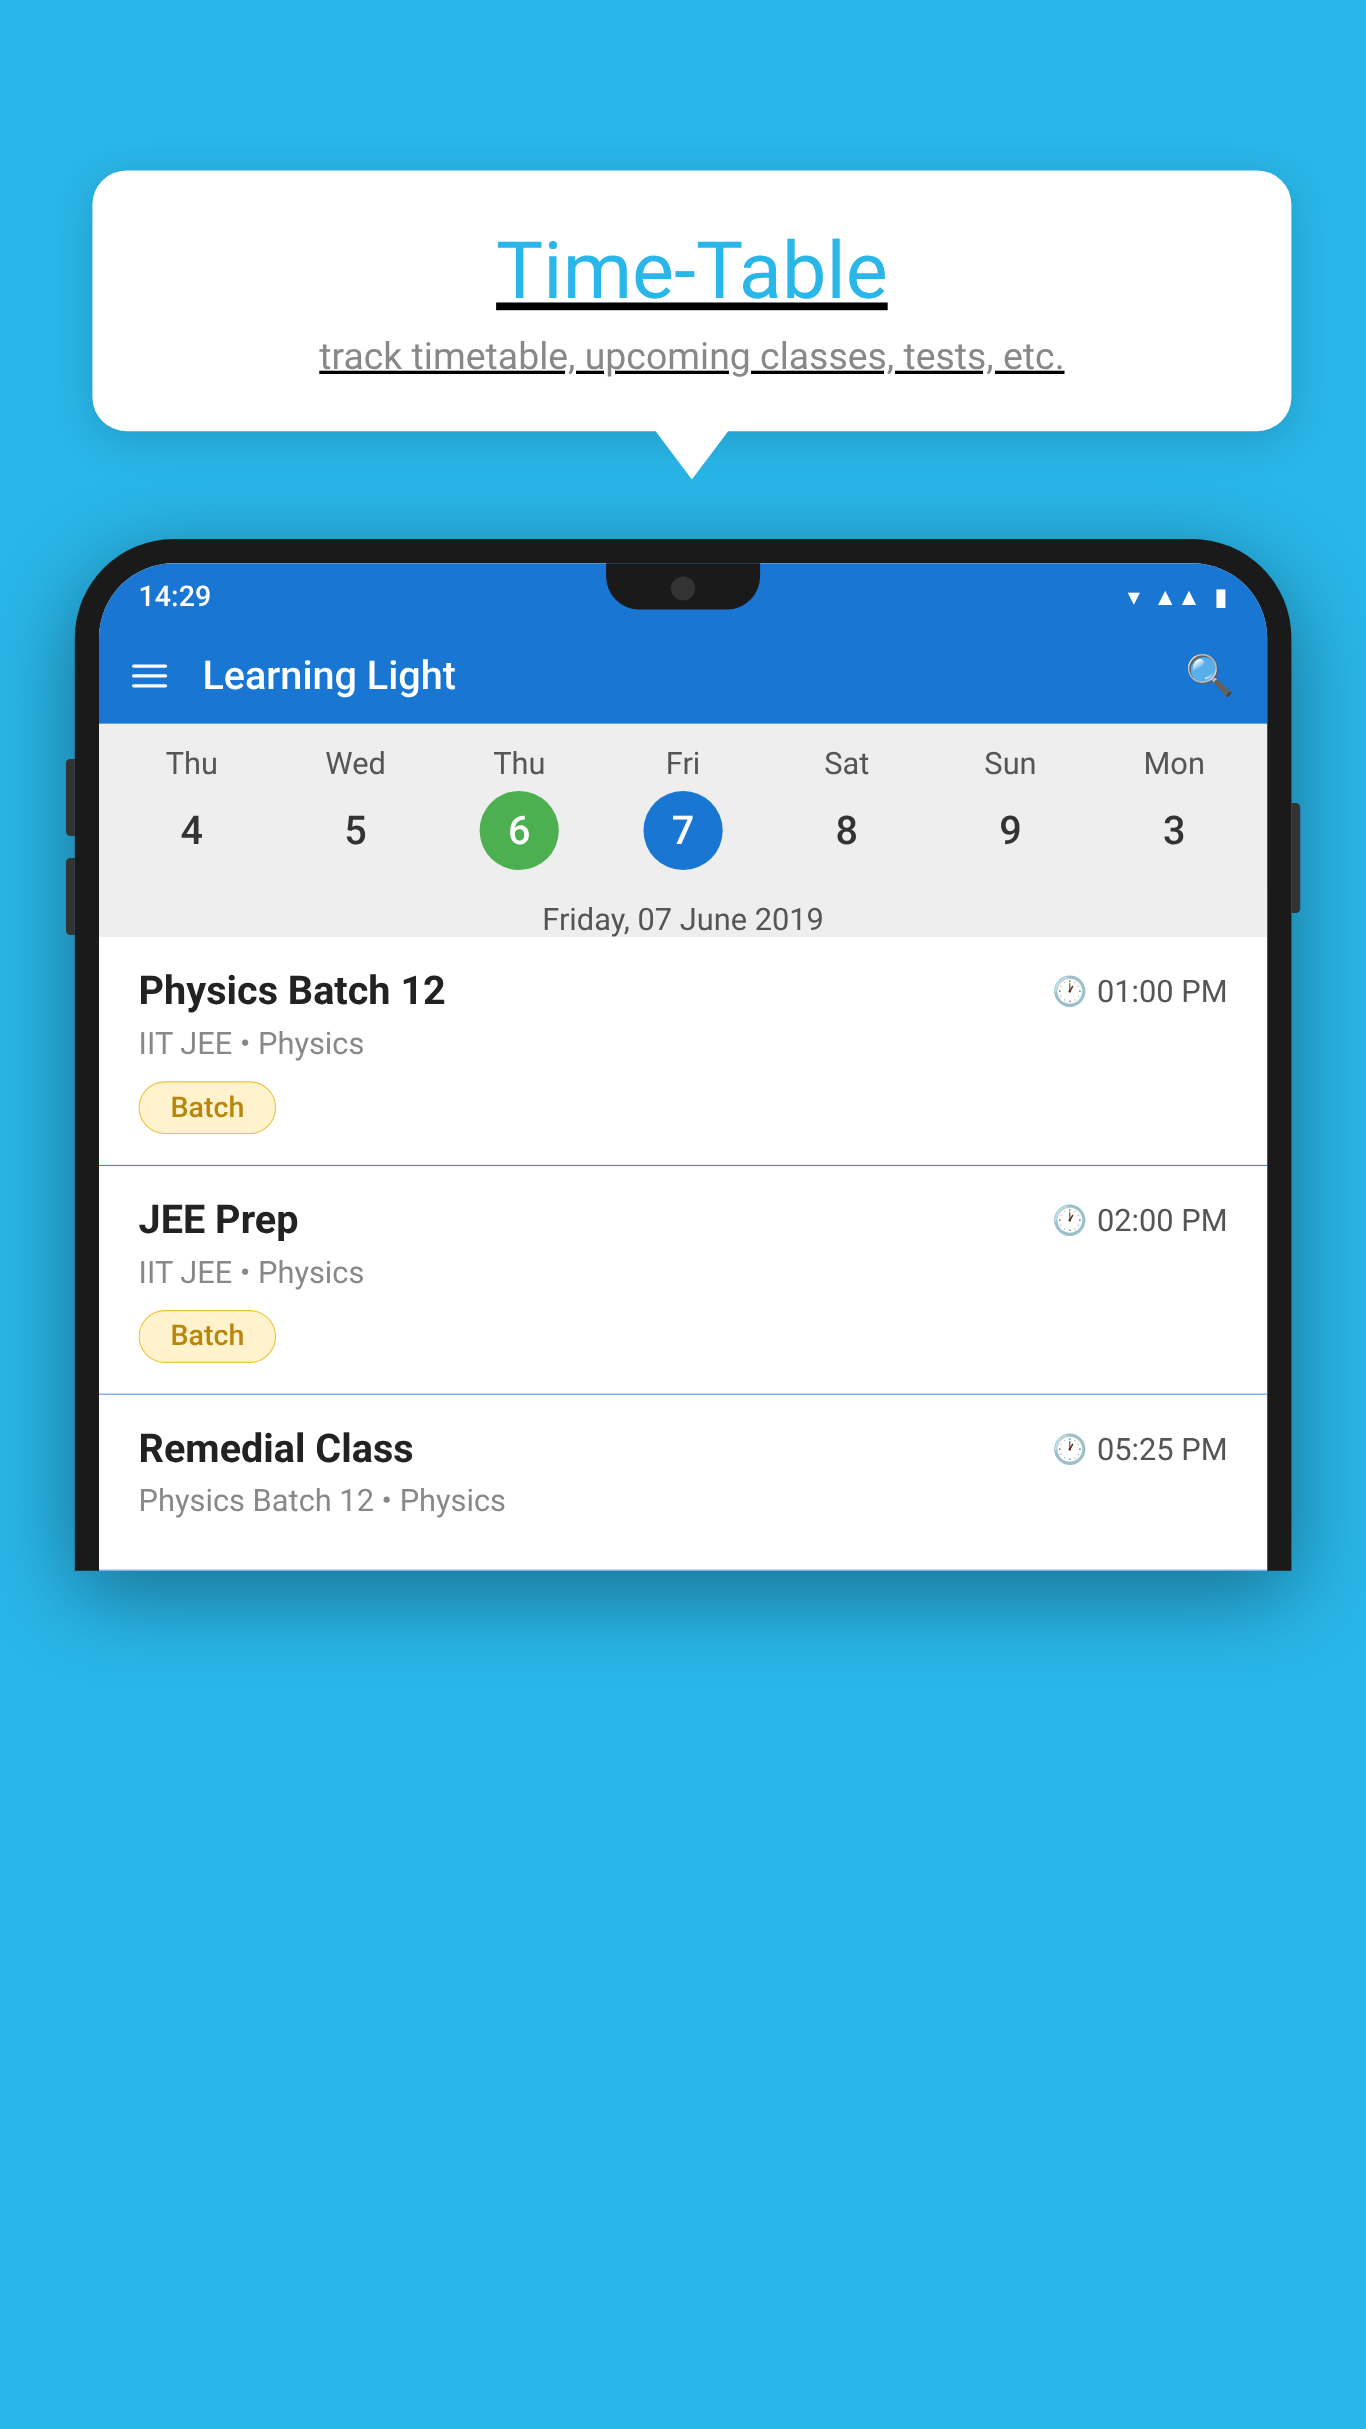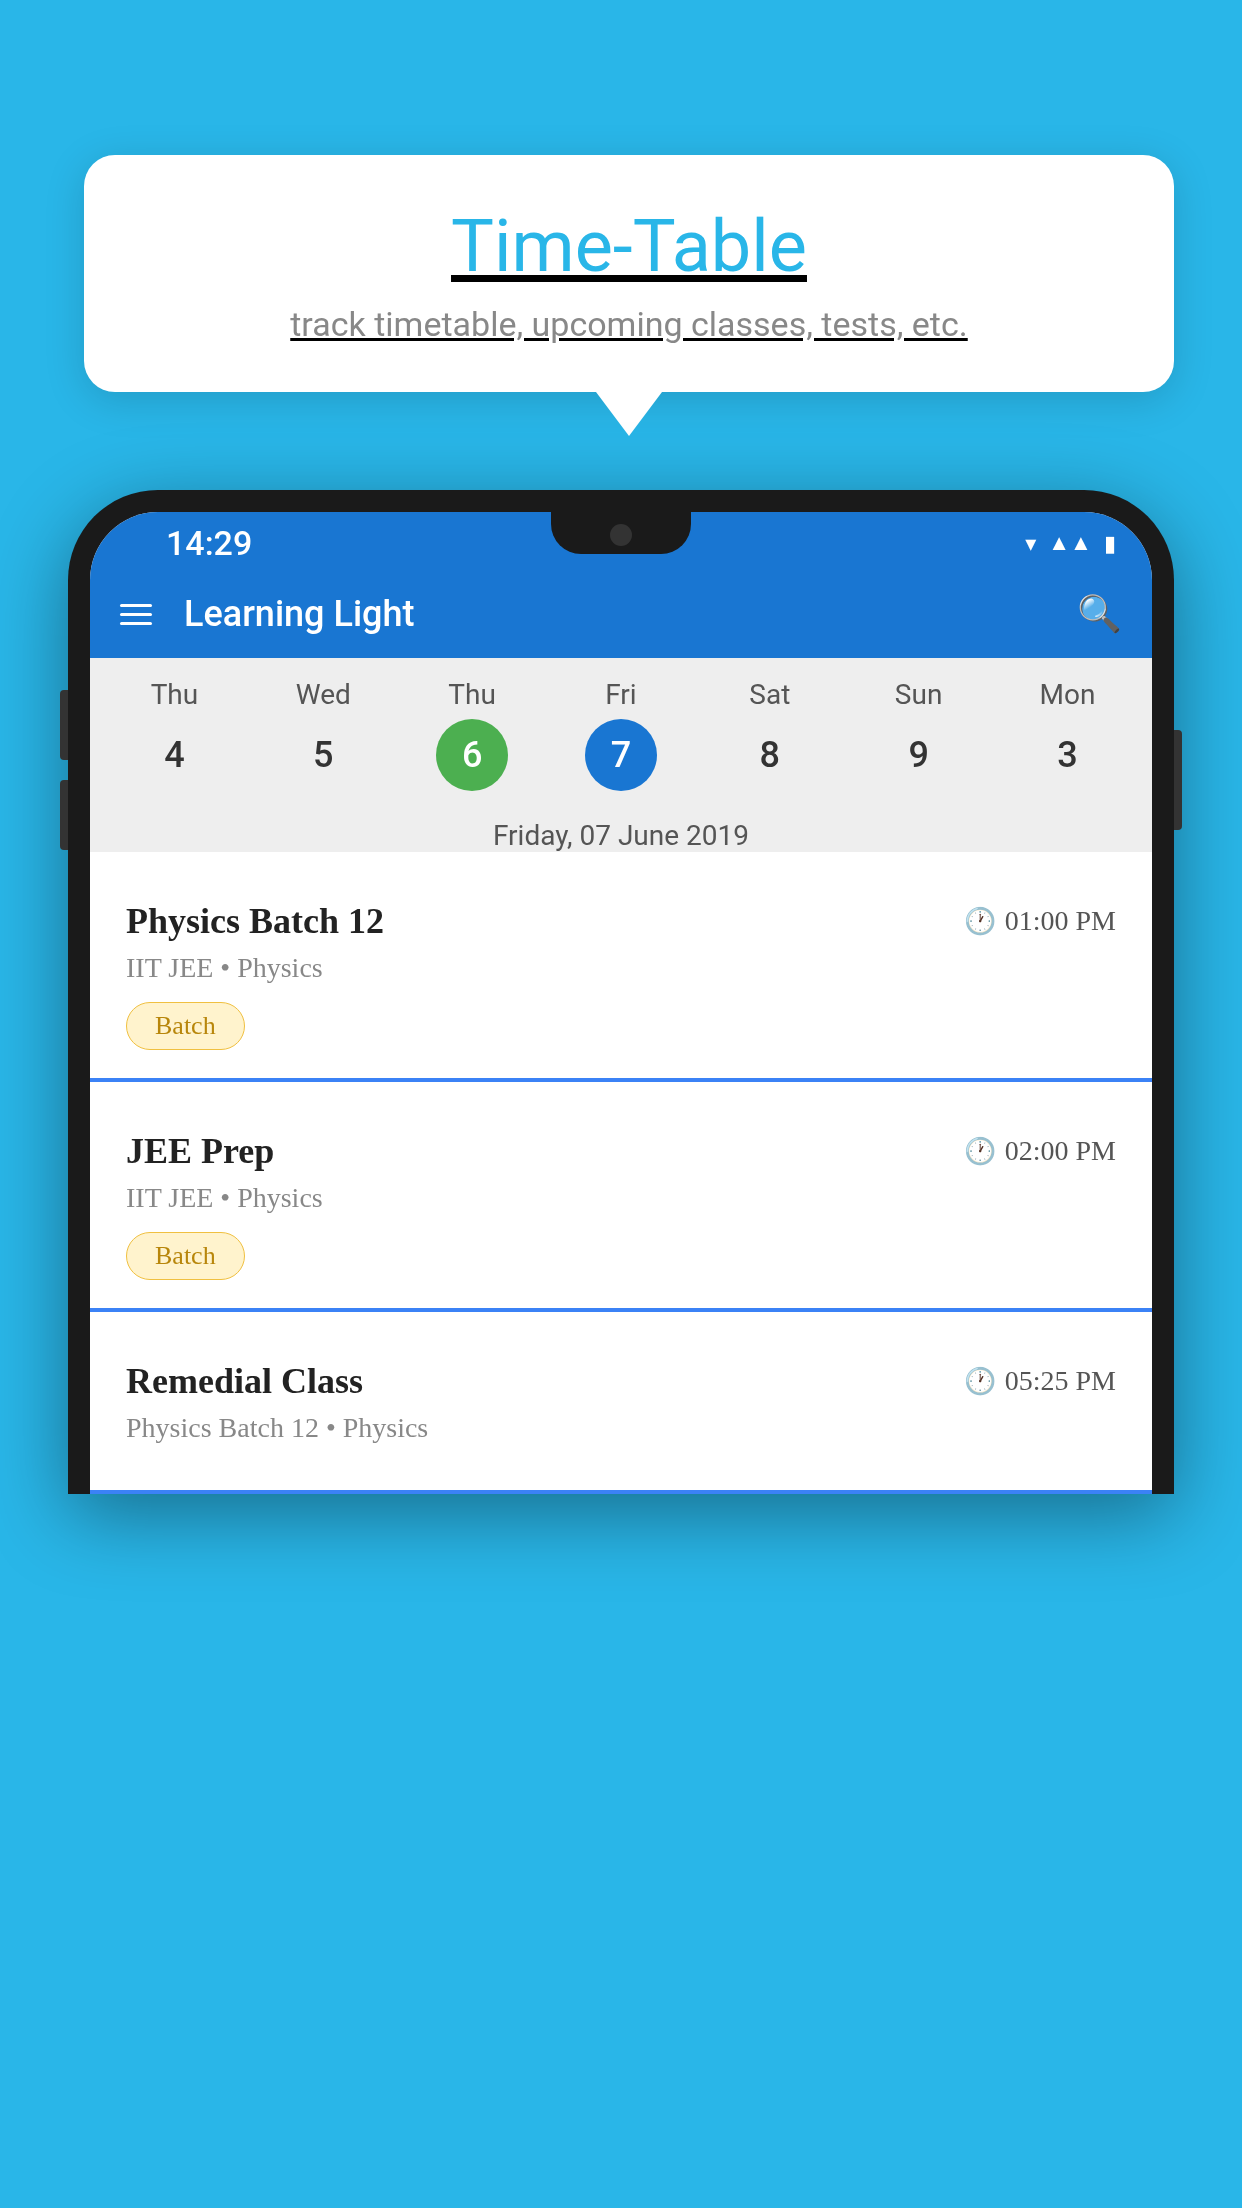--- a/index.html
+++ b/index.html
@@ -141,23 +141,22 @@
       background: #1976d2;
       display: flex;
       align-items: center;
       justify-content: space-between;
       padding: 14px 36px 10px;
       height: 58px;
     }
 
     .status-time {
       color: white;
-      font-size: 34px;
+      font-size: 26px;
       font-weight: 500;
-      margin-left: 40px;
     }
 
     .status-icons {
       display: flex;
       align-items: center;
       gap: 12px;
     }
 
     .wifi-icon, .signal-icon, .battery-icon {
       color: white;
@@ -260,23 +259,22 @@
       background: #eeeeee;
     }
 
     
     .schedule-list {
       background: white;
     }
 
     .schedule-item {
       background: white;
-      padding: 48px 36px 28px;
-      border-bottom: 4px solid #3b82f6;
-      font-family: Liberation Serif, serif;
+      padding: 28px 36px 28px;
+      border-bottom: 1px solid #3b82f6;
     }
 
     .schedule-item-header {
       display: flex;
       align-items: center;
       justify-content: space-between;
       margin-bottom: 10px;
     }
 
     .schedule-item-title {

